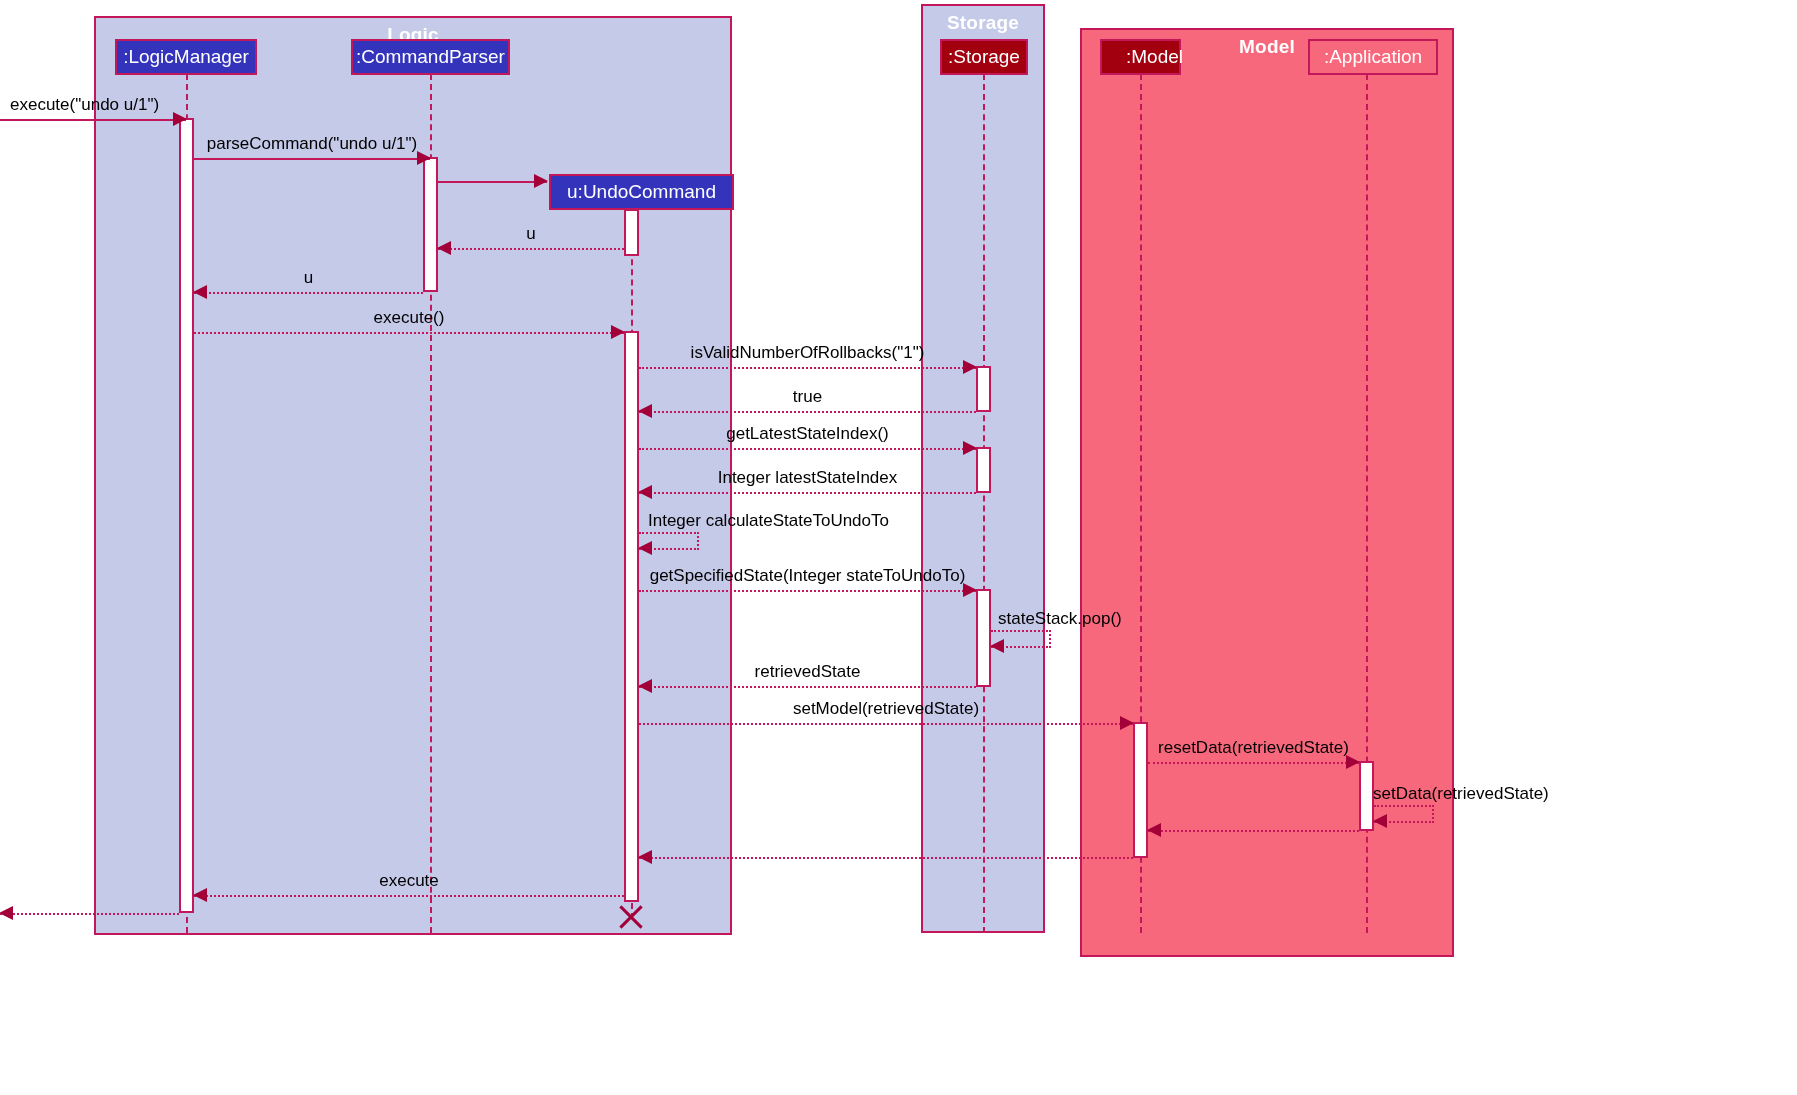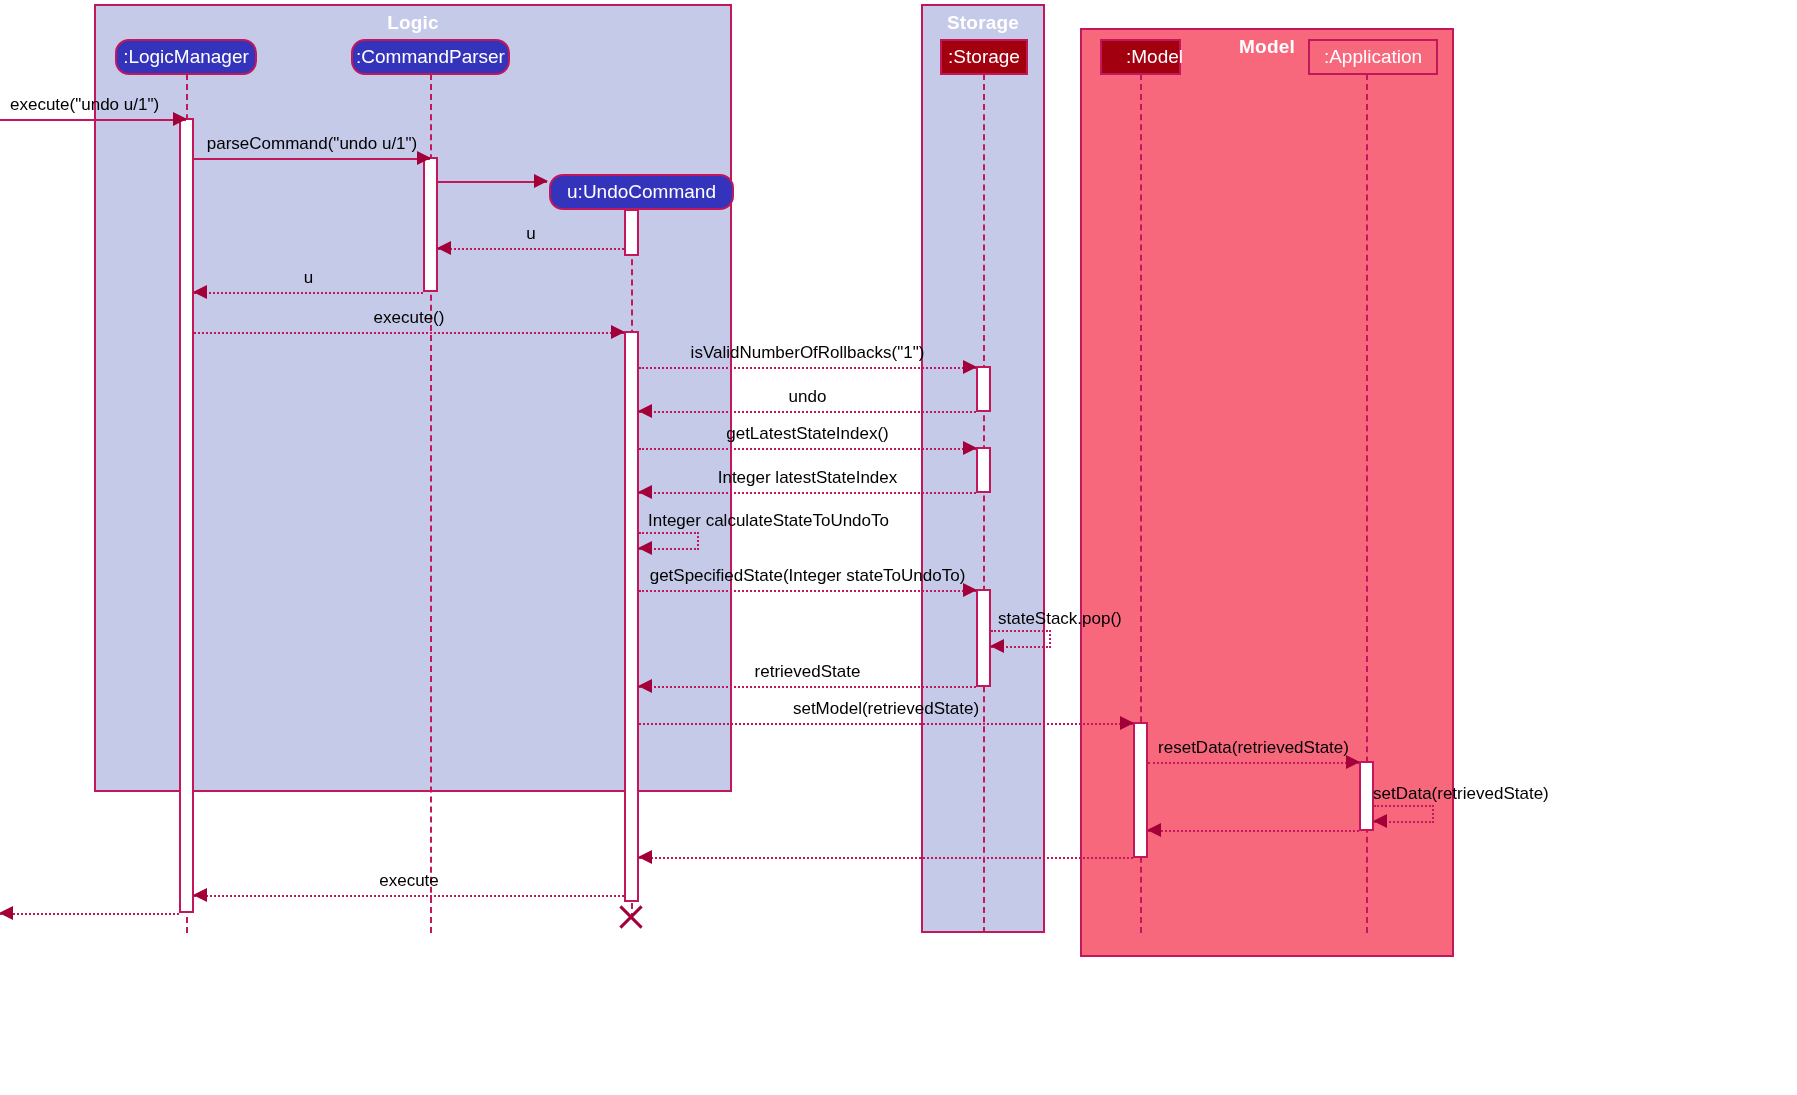--- a/index.html
+++ b/index.html
@@ -12,21 +12,21 @@
   .pkg-logic{background:#c5cae9;}
   .pkg-storage{background:#c5cae9;}
   .pkg-model{background:#f8687d;}
   .pkg-title{position:absolute;left:0;right:0;top:6px;text-align:center;
              color:#ffffff;font-weight:bold;font-size:19px;letter-spacing:.2px;}
 
   
   .participant{position:absolute;box-sizing:border-box;border:2px solid #c2185b;
                color:#ffffff;font-size:19px;display:flex;align-items:center;
                justify-content:center;white-space:nowrap;}
-  .p-blue{background:#3333bb;border-radius:14px;}
+  .p-blue{background:#3333bb;}
   .p-darkred{background:#a3000f;}
   .p-hollow{background:transparent;}
 
   
   .lifeline{position:absolute;width:0;border-left:2px dashed #c2185b;}
 
   
   .activation{position:absolute;box-sizing:border-box;background:#ffffff;
               border:2px solid #c2185b;}
 
@@ -57,21 +57,21 @@
   .destroy:before,.destroy:after{content:"";position:absolute;left:50%;top:0;
       width:3px;height:100%;background:#a3003a;}
   .destroy:before{transform:translateX(-50%) rotate(45deg);}
   .destroy:after{transform:translateX(-50%) rotate(-45deg);}
 </style>
 </head>
 <body>
 
 <div id="stage">
 
-  <div class="pkg pkg-logic" style="left:94px;top:4px;width:638px;height:788px;">
+  <div class="pkg pkg-logic" style="left:94px;top:16px;width:638px;height:919px;">
     <div class="pkg-title">Logic</div>
   </div>
 
   <div class="pkg pkg-storage" style="left:921px;top:4px;width:124px;height:929px;">
     <div class="pkg-title">Storage</div>
   </div>
 
   <div class="pkg pkg-model" style="left:1080px;top:4px;width:374px;height:929px;margin-top:24px;">
     <div class="pkg-title">Model</div>
   </div>
@@ -155,21 +155,21 @@
 
   <div class="msg dotted" style="left:639px;top:367px;width:337px;">
     <div class="line"></div>
     <div class="arrowhead right"></div>
     <div class="msg-label center">isValidNumberOfRollbacks("1")</div>
   </div>
 
   <div class="msg dotted" style="left:639px;top:411px;width:337px;">
     <div class="line"></div>
     <div class="arrowhead left"></div>
-    <div class="msg-label center">undo</div>
+    <div class="msg-label center">true</div>
   </div>
 
   <div class="msg dotted" style="left:639px;top:448px;width:337px;">
     <div class="line"></div>
     <div class="arrowhead right"></div>
     <div class="msg-label center">getLatestStateIndex()</div>
   </div>
 
   <div class="msg dotted" style="left:639px;top:492px;width:337px;">
     <div class="line"></div>

